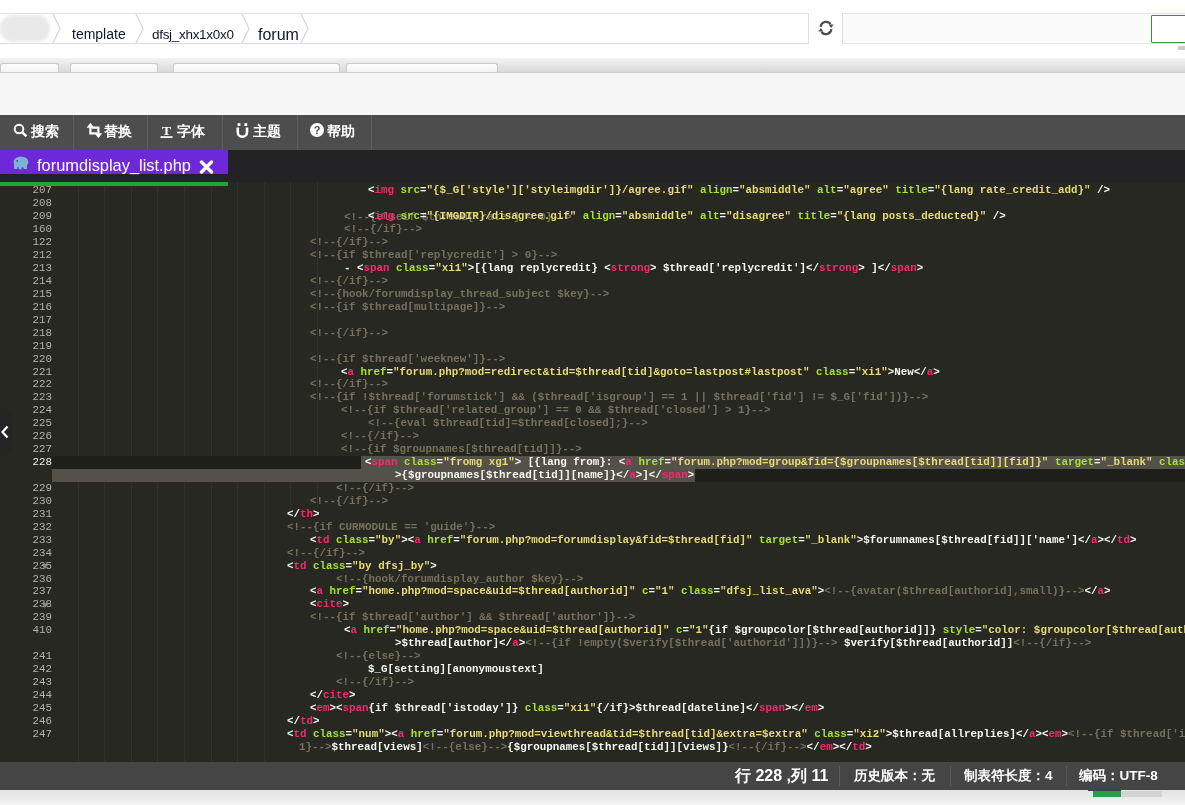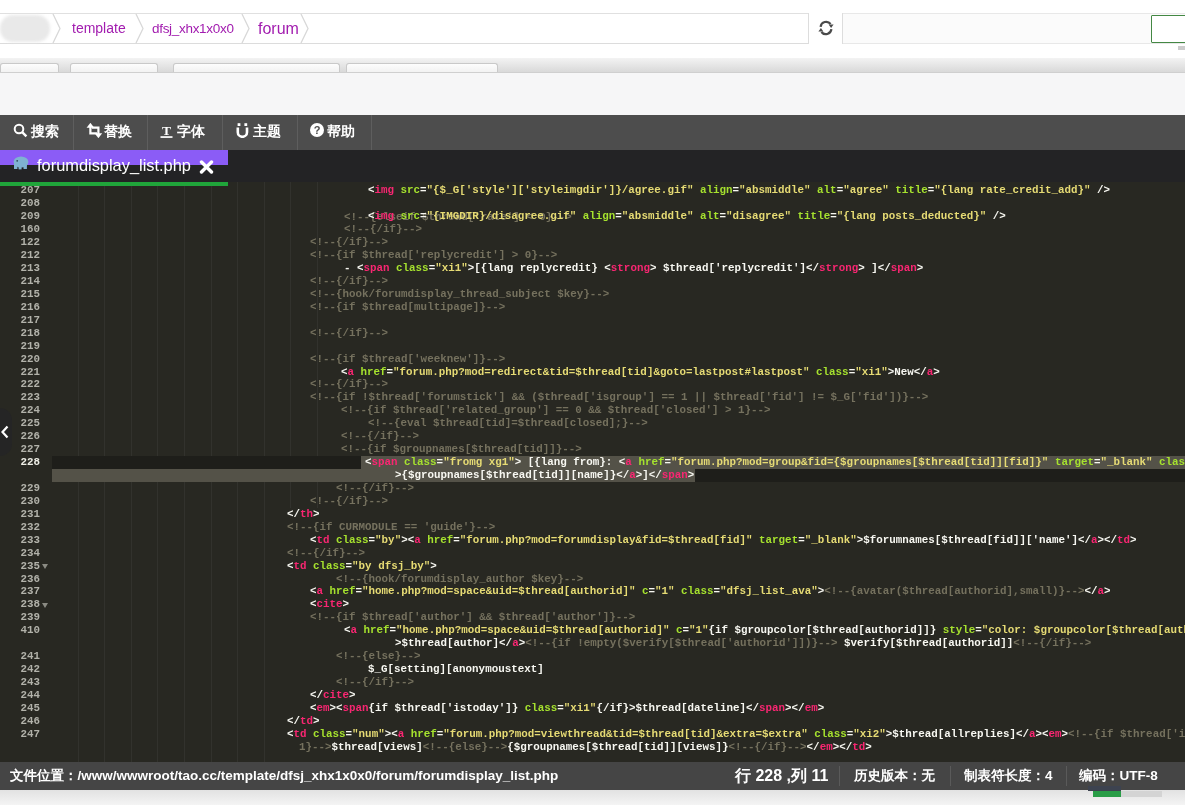--- a/index.html
+++ b/index.html
@@ -1,45 +1,45 @@
 <!DOCTYPE html>
 <html><head><meta charset="utf-8"><title>edit</title><style>
 *{margin:0;padding:0;box-sizing:border-box}
 html,body{width:1185px;height:805px;overflow:hidden;background:#fff;font-family:"Liberation Sans",sans-serif}
 #pg{position:relative;width:1185px;height:805px;overflow:hidden}
 .ab{position:absolute}
 
 #crumb{left:0;top:13px;width:842px;height:31px;background:#fff;border-top:1px solid #e0e0e0;border-bottom:1px solid #dcdcdc}
 #crumbr{left:842px;top:13px;width:343px;height:31px;background:#fbfbfb;border-top:1px solid #e8e8e8;border-bottom:1px solid #e8e8e8}
-.ci{position:absolute;top:13px;height:31px;line-height:31px;font-size:15px;color:#a21caf}
+.ci{position:absolute;top:19px;height:31px;line-height:31px;font-size:15px;color:#0f172a}
 #blob{left:0;top:15px;width:50px;height:27px;background:#e9e9e9;border-radius:13px;filter:blur(1.5px)}
 .chev{position:absolute;top:13px}
 #refbox{left:808px;top:13px;width:35px;height:31px;border-left:1px solid #ddd;border-right:1px solid #ddd;background:#fff}
 #sumtx{left:857px;top:13px;height:31px;line-height:31px;font-size:12px;color:#4a4a4a}
 #sumtx b{color:#47a447;font-weight:normal}
 #greenbox{left:1151px;top:15px;width:40px;height:28px;background:#fff;border:1.5px solid #448844;border-radius:1px}
 
 #btnstrip{left:0;top:58px;width:1185px;height:14px;background:linear-gradient(#f3f3f3,#d9d9d9)}
 .btn{position:absolute;top:63px;height:9px;border:1px solid #c9c9c9;border-bottom:none;border-radius:3px 3px 0 0;background:linear-gradient(#fdfdfd,#f2f2f2)}
 #panel{left:0;top:72px;width:1185px;height:43px;background:#f6f6f7;border-top:1px solid #cfcfcf}
 
 #tbar{left:0;top:115px;width:1185px;height:35px;background:#4d4d4d}
 .ti{position:absolute;top:0;height:35px;line-height:33px;color:#fff;font-size:14px;font-weight:bold}
 .tico{position:absolute}
 .tdiv{position:absolute;top:0;width:1px;height:35px;background:#5e5e5e}
 
 #tabbar{left:0;top:150px;width:1185px;height:32px;background:#232325}
-#tab{position:absolute;left:0;top:0;width:228px;height:15px;background:#8b5cf6}
+#tab{position:absolute;left:0;top:0;width:228px;height:24px;background:#6d28d9}
 #tabtx{position:absolute;left:37px;top:0;height:32px;line-height:31px;color:#fff;font-size:16.4px}
 #gline{left:0;top:182px;width:228px;height:3.5px;background:#20a53a}
 
 #code{left:0;top:182px;width:1185px;height:580px;background:#282822;overflow:hidden;font-family:"Liberation Mono",monospace;font-size:10.85px;font-weight:bold}
 .ig{position:absolute;width:1px;background:rgba(255,255,255,0.05)}
 .cl{position:absolute;height:13px;line-height:13px;white-space:pre}
-.ln{position:absolute;left:0;width:40px;height:13px;line-height:13px;text-align:right;color:#b2b2aa;font-weight:bold}
+.ln{position:absolute;left:12px;width:40px;height:13px;line-height:13px;text-align:right;color:#b2b2aa;font-weight:normal}
 .lnA{color:#eeeee6}
 i{font-style:normal}
 .w{color:#f8f8f2}.t{color:#f92672}.a{color:#a6e22e}.s{color:#e6db74}.c{color:#75715e}
 #selA{left:52px;top:274.1px;width:309px;height:12.9px;background:#1e1e1a}
 #selB{left:361px;top:274.1px;width:824px;height:12.9px;background:#545248}
 #selC{left:52px;top:287.0px;width:643px;height:12.9px;background:#545248}
 #selD{left:695px;top:287.0px;width:490px;height:12.9px;background:#1e1e1a}
 .fold{position:absolute;left:42px;width:0;height:0;border-left:3.5px solid transparent;border-right:3.5px solid transparent;border-top:5px solid #8a8a82}
 #handle{position:absolute;left:0;top:226px;width:12px;height:48px;background:#252525;border-radius:0 14px 14px 0;color:#fff}
 
@@ -237,21 +237,20 @@
     <div class="fold" style="top:381.6px"></div>
     <div class="fold" style="top:420.5px"></div>
     <div id="handle">
         <svg width="10" height="14" style="position:absolute;left:0px;top:17px" viewBox="0 0 10 14">
           <path d="M7.5 1.5 L2.5 7 L7.5 12.5" fill="none" stroke="#fff" stroke-width="2.2"></path>
         </svg>
       </div>
   </div>
   <div class="ab" id="gline"></div>
   <div class="ab" id="sbar">
-    <div class="si" style="left:10px">文件位置：/www/wwwroot/tao.cc/template/dfsj_xhx1x0x0/forum/forumdisplay_list.php</div>
     <div class="si" style="left:735px;font-size:16px">行 228 ,列 11</div>
     <div class="sdiv" style="left:839px"></div>
     <div class="si" style="left:854px">历史版本：无</div>
     <div class="sdiv" style="left:950px"></div>
     <div class="si" style="left:964px">制表符长度：4</div>
     <div class="sdiv" style="left:1066px"></div>
     <div class="si" style="left:1079px">编码：UTF-8</div>
   </div>
   <div class="ab" id="bstrip"></div>
   <div class="ab" id="pnotch"></div>

